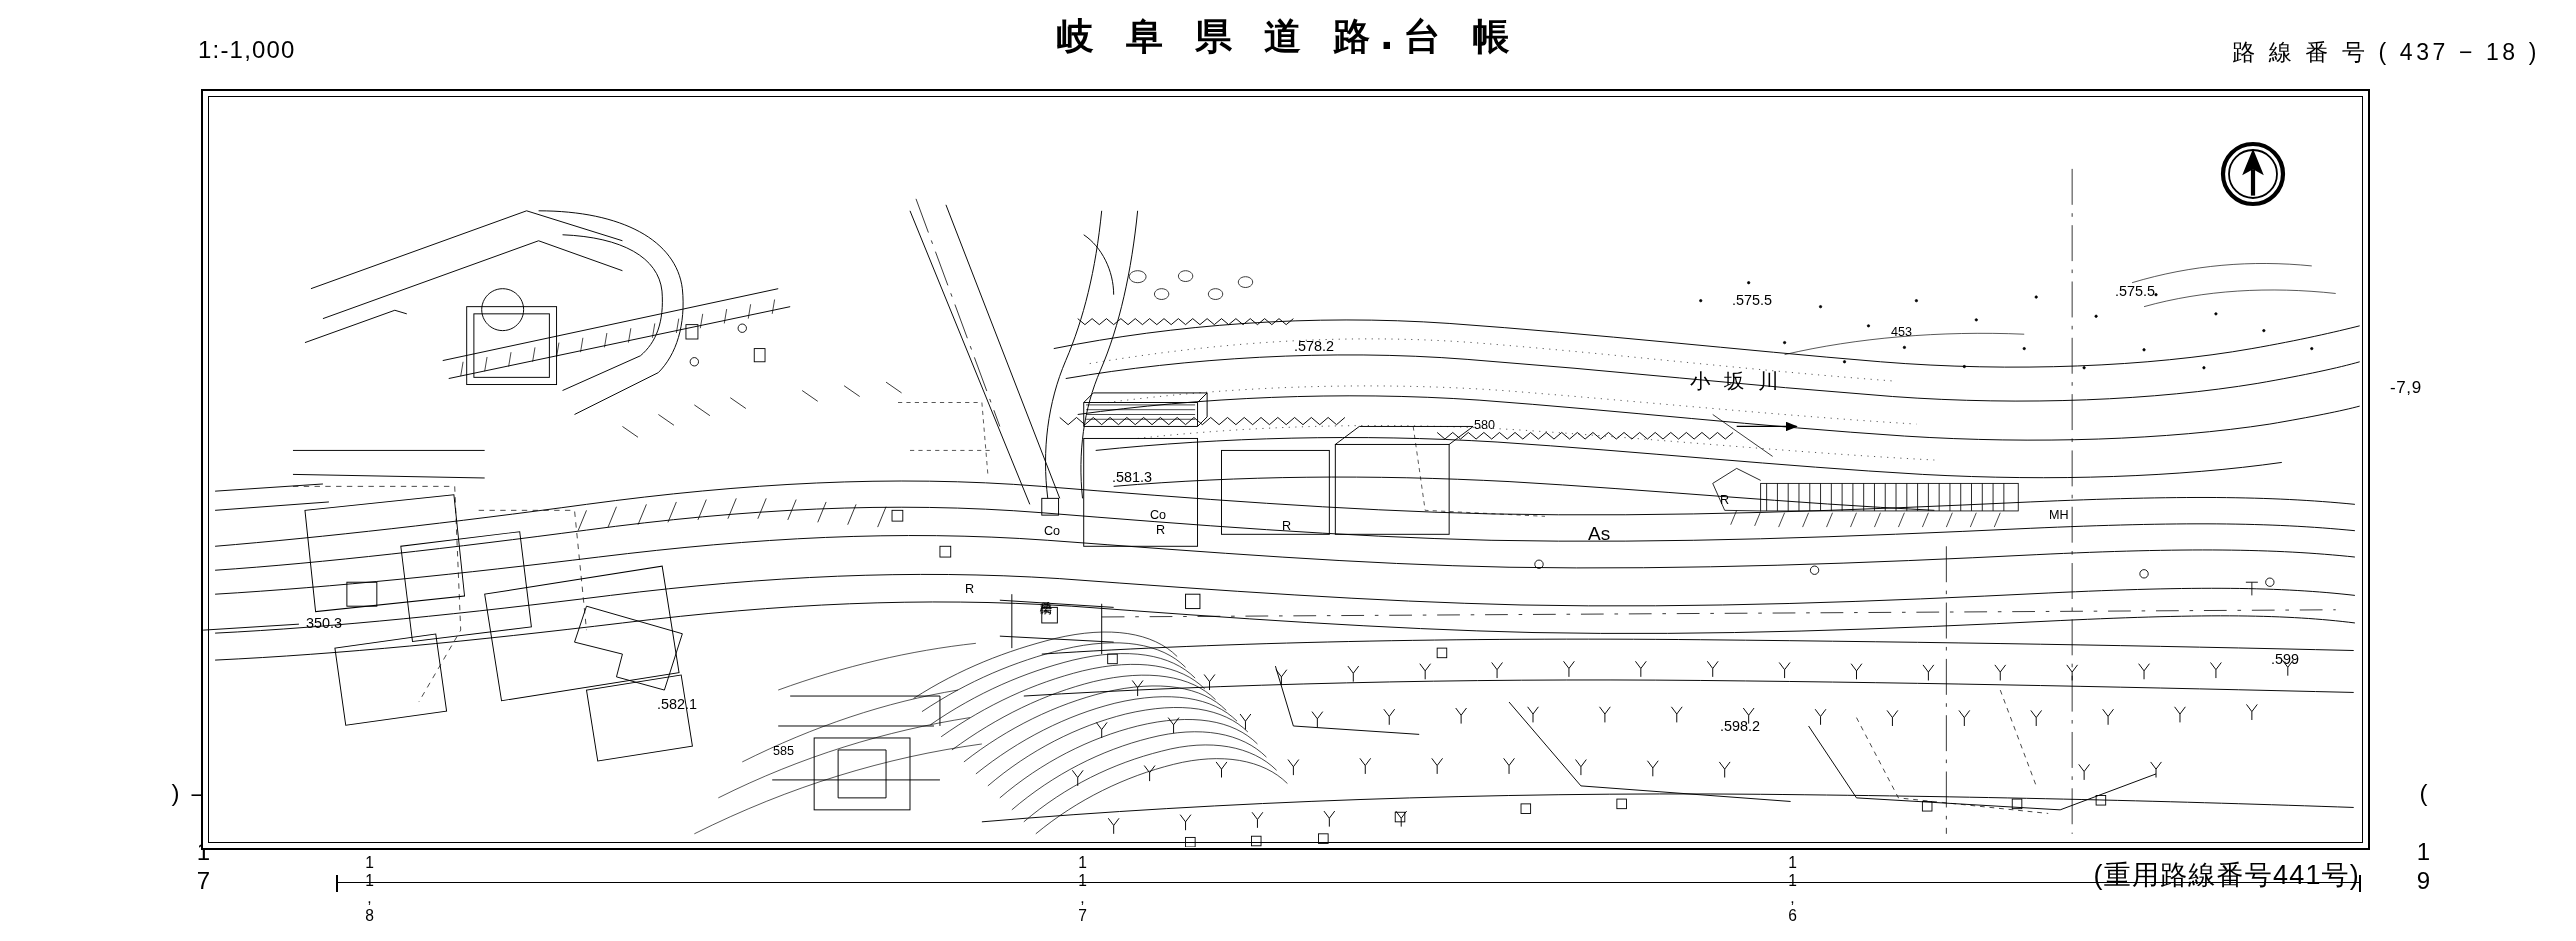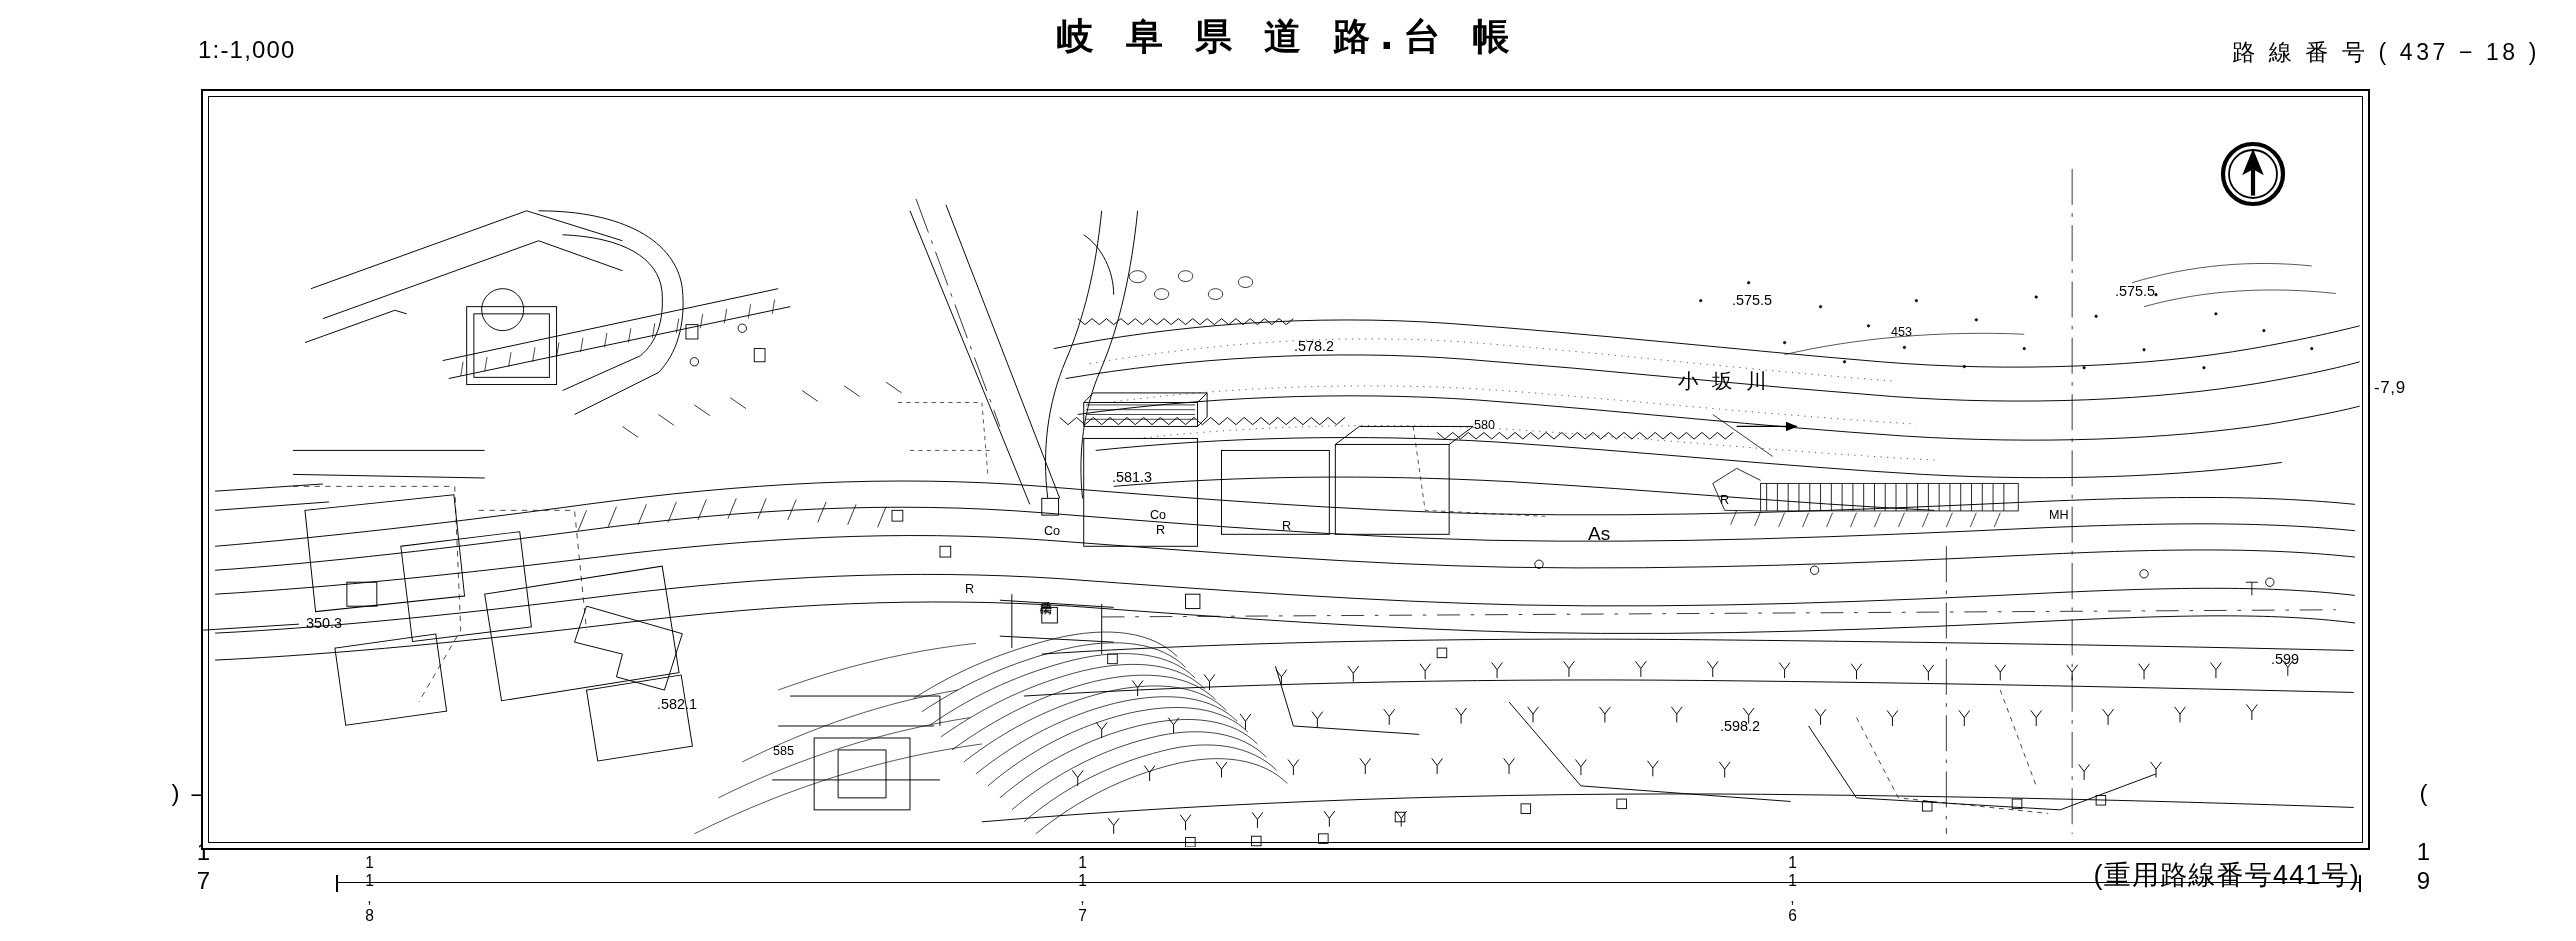--- a/index.html
+++ b/index.html
@@ -38,24 +38,24 @@
 
   
   #north-arrow{position:absolute;left:2217px;top:138px;width:72px;height:72px;}
 
   
   #map-canvas{position:absolute;left:203px;top:91px;width:2164px;height:756px;}
 
   
   .maplabel{position:absolute;font-size:14.4px;white-space:nowrap;
             font-family:"Liberation Sans", sans-serif;}
-  .maplabel.jp{font-size:20.4px;letter-spacing:3.6px;font-family:"DejaVu Sans", sans-serif;}
+  .maplabel.jp{font-size:20.4px;letter-spacing:3.6px;font-family:"DejaVu Sans", sans-serif;margin-left:12px;}
   .maplabel.vert{writing-mode:vertical-rl;text-orientation:upright;letter-spacing:1.2px;}
   .maplabel.small{font-size:12.6px;}
-  .edge-label{position:absolute;font-size:17px;letter-spacing:0.6px;}
+  .edge-label{position:absolute;font-size:17px;letter-spacing:0.6px;margin-left:16px;}
 </style>
 </head>
 <body>
 
 <div id="scale-label">1:-1,000</div>
 <div id="sheet-title">岐 阜 県 道 路.台 帳</div>
 <div id="route-number">路 線 番 号 (  437  −  18   )</div>
 
 <div class="page-num" id="page-num-left">— 17  )</div>
 <div class="page-num" id="page-num-right">(  19</div>

